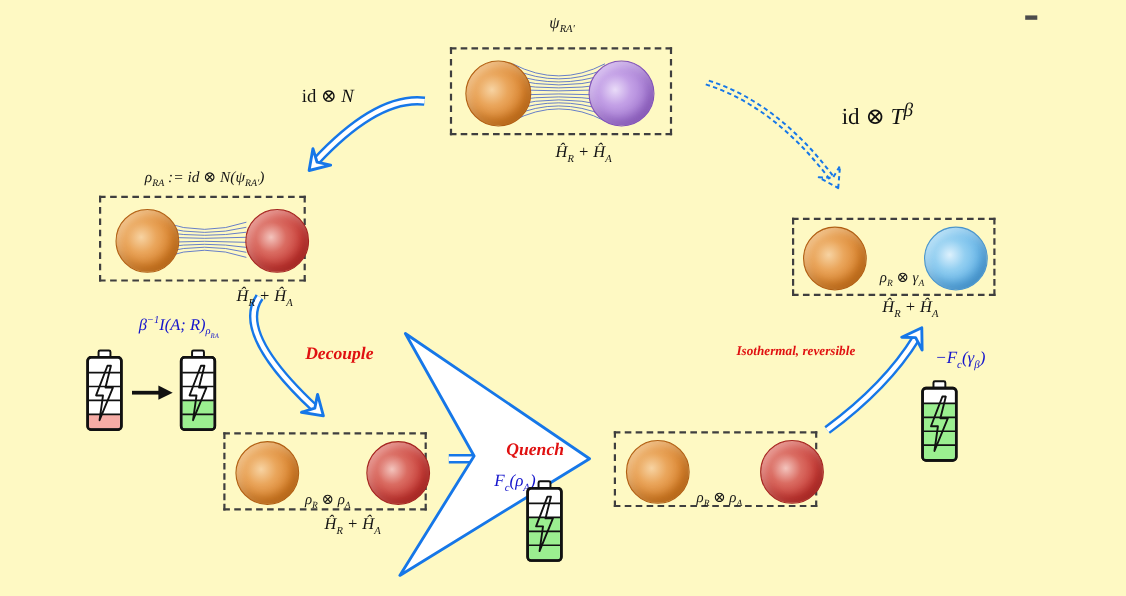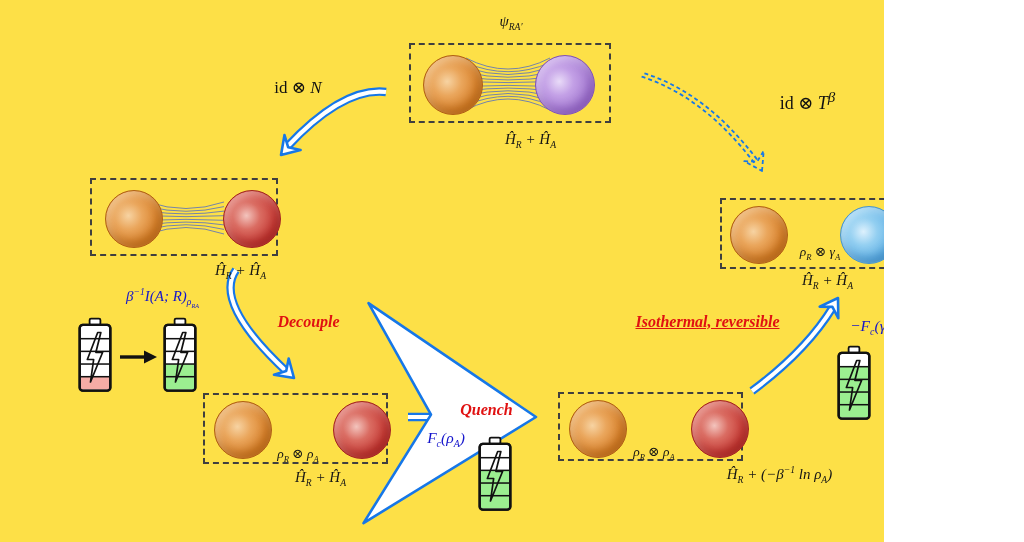--- a/index.html
+++ b/index.html
@@ -1,16 +1,16 @@
 <!DOCTYPE html>
 <html><head>
 <meta charset="utf-8">
 <style>
   html,body{margin:0;padding:0;background:#fff;}
-  #canvas{position:relative;width:884px;height:542px;background:#fde047;overflow:hidden;
+  #canvas{position:relative;width:1024px;height:542px;background:#fef9c3;overflow:hidden;
           font-family:"Liberation Serif","DejaVu Serif","DejaVu Sans",serif;}
   #overlay{position:absolute;left:0;top:0;z-index:1;}
 
   
   .dbox{position:absolute;border:2px dashed #3f3f3f;box-sizing:border-box;z-index:2;background:transparent;}
   #box-top{left:409px;top:43px;width:202px;height:80px;}
   #box-left{left:90px;top:178px;width:188px;height:78px;}
   #box-bl{left:203px;top:393px;width:185px;height:71px;}
   #box-br{left:558px;top:392px;width:185px;height:69px;}
   #box-right{left:720px;top:198px;width:185px;height:71px;}
@@ -42,32 +42,32 @@
   .m sub,.m sup{font-size:64%;line-height:0;}
   .blue{color:#1414cc;}
   .red{color:#e01111;font-weight:600;font-style:italic;margin-left:11px;}
   .map{font-style:normal;color:#111;}
   .map .sym{font-style:italic;}
   .ctr{text-align:center;} .rgt{text-align:left;}
 
   #lbl-psi{left:455px;top:13px;width:112px;font-size:15px;}
   #lbl-ham-top{left:505px;top:131px;width:110px;font-size:15px;}
   #lbl-map-left{left:243px;top:78px;width:110px;font-size:17px;text-align:center;}
-  #lbl-map-right{left:750px;top:89px;width:115px;font-size:18px;}
+  #lbl-map-right{left:715px;top:89px;width:115px;font-size:21px;text-align:right;}
   #lbl-state-left{left:92px;top:154px;width:188px;font-size:14px;}
   #lbl-ham-left{left:215px;top:262px;width:105px;font-size:15px;}
   #lbl-mutual{left:95px;top:288px;width:135px;font-size:15px;}
   #lbl-decouple{left:240px;top:313px;width:115px;font-size:16px;}
   #lbl-state-bl{left:243px;top:446px;width:110px;font-size:13.5px;}
   #lbl-ham-bl{left:295px;top:469px;width:105px;font-size:15px;}
   #lbl-quench{left:418px;top:401px;width:115px;font-size:16px;}
-  #lbl-fc{left:405px;top:429px;width:82px;font-size:15.5px;}
+  #lbl-fc{left:405px;top:429px;width:82px;font-size:15.5px;text-align:right;}
   #lbl-state-br{left:599px;top:444px;width:110px;font-size:13.5px;}
   #lbl-ham-br{left:697px;top:466px;width:165px;font-size:15px;}
-  #lbl-iso{left:604px;top:313px;width:185px;font-size:16px;text-decoration:underline;}
+  #lbl-iso{left:620px;top:313px;width:185px;font-size:12px;}
   #lbl-negfc{left:832px;top:317px;width:82px;font-size:15.5px;}
   #lbl-state-right{left:775px;top:244px;width:90px;font-size:13.5px;}
   #lbl-ham-right{left:802px;top:272px;width:110px;font-size:15px;}
 
   
   .battery{position:absolute;z-index:4;width:36px;height:76px;}
   #batt-initial{left:77px;top:317px;}
   #batt-charged{left:162px;top:317px;}
   #batt-quench{left:477px;top:436px;}
   #batt-iso{left:836px;top:345px;}
@@ -136,33 +136,33 @@
   <div class="sphere orange" id="sph-r-o"></div>
   <div class="sphere blue" id="sph-r-b"></div>
 
   <div class="lbl m ctr" id="lbl-psi">ψ<sub>RA′</sub></div>
   <div class="lbl m rgt" id="lbl-ham-top">Ĥ<sub>R</sub> + Ĥ<sub>A</sub></div>
 
   <div class="lbl map ctr" id="lbl-map-left"><span>id ⊗ </span><span class="sym">N</span></div>
 
   <div class="lbl map ctr" id="lbl-map-right"><span>id ⊗ </span><span class="sym">T</span><sup class="sym">β</sup></div>
 
+  <div class="lbl m ctr" id="lbl-state-left">ρ<sub>RA</sub> := id ⊗ N(ψ<sub>RA′</sub>)</div>
   <div class="lbl m rgt" id="lbl-ham-left">Ĥ<sub>R</sub> + Ĥ<sub>A</sub></div>
 
   <div class="lbl m blue ctr" id="lbl-mutual">β<sup>−1</sup>I(A; R)<sub>ρ<sub>RA</sub></sub></div>
   <div class="lbl red ctr" id="lbl-decouple">Decouple</div>
 
   <div class="lbl m ctr" id="lbl-state-bl">ρ<sub>R</sub> ⊗ ρ<sub>A</sub></div>
   <div class="lbl m rgt" id="lbl-ham-bl">Ĥ<sub>R</sub> + Ĥ<sub>A</sub></div>
 
   <div class="lbl red ctr" id="lbl-quench">Quench</div>
   <div class="lbl m blue ctr" id="lbl-fc">F<sub>c</sub>(ρ<sub>A</sub>)</div>
 
   <div class="lbl m ctr" id="lbl-state-br">ρ<sub>R</sub> ⊗ ρ<sub>A</sub></div>
-  <div class="lbl m ctr" id="lbl-ham-br">Ĥ<sub>R</sub> + (−β<sup>−1</sup> ln ρ<sub>A</sub>)</div>
 
   <div class="lbl red ctr" id="lbl-iso">Isothermal, reversible</div>
   <div class="lbl m blue ctr" id="lbl-negfc">−F<sub>c</sub>(γ<sub>β</sub>)</div>
 
   <div class="lbl m ctr" id="lbl-state-right">ρ<sub>R</sub> ⊗ γ<sub>A</sub></div>
   <div class="lbl m rgt" id="lbl-ham-right">Ĥ<sub>R</sub> + Ĥ<sub>A</sub></div>
 
   <div class="battery" id="batt-initial"><svg viewBox="0 0 40 84" width="36" height="76">
     <defs>
           <clipPath id="bc-initial">

